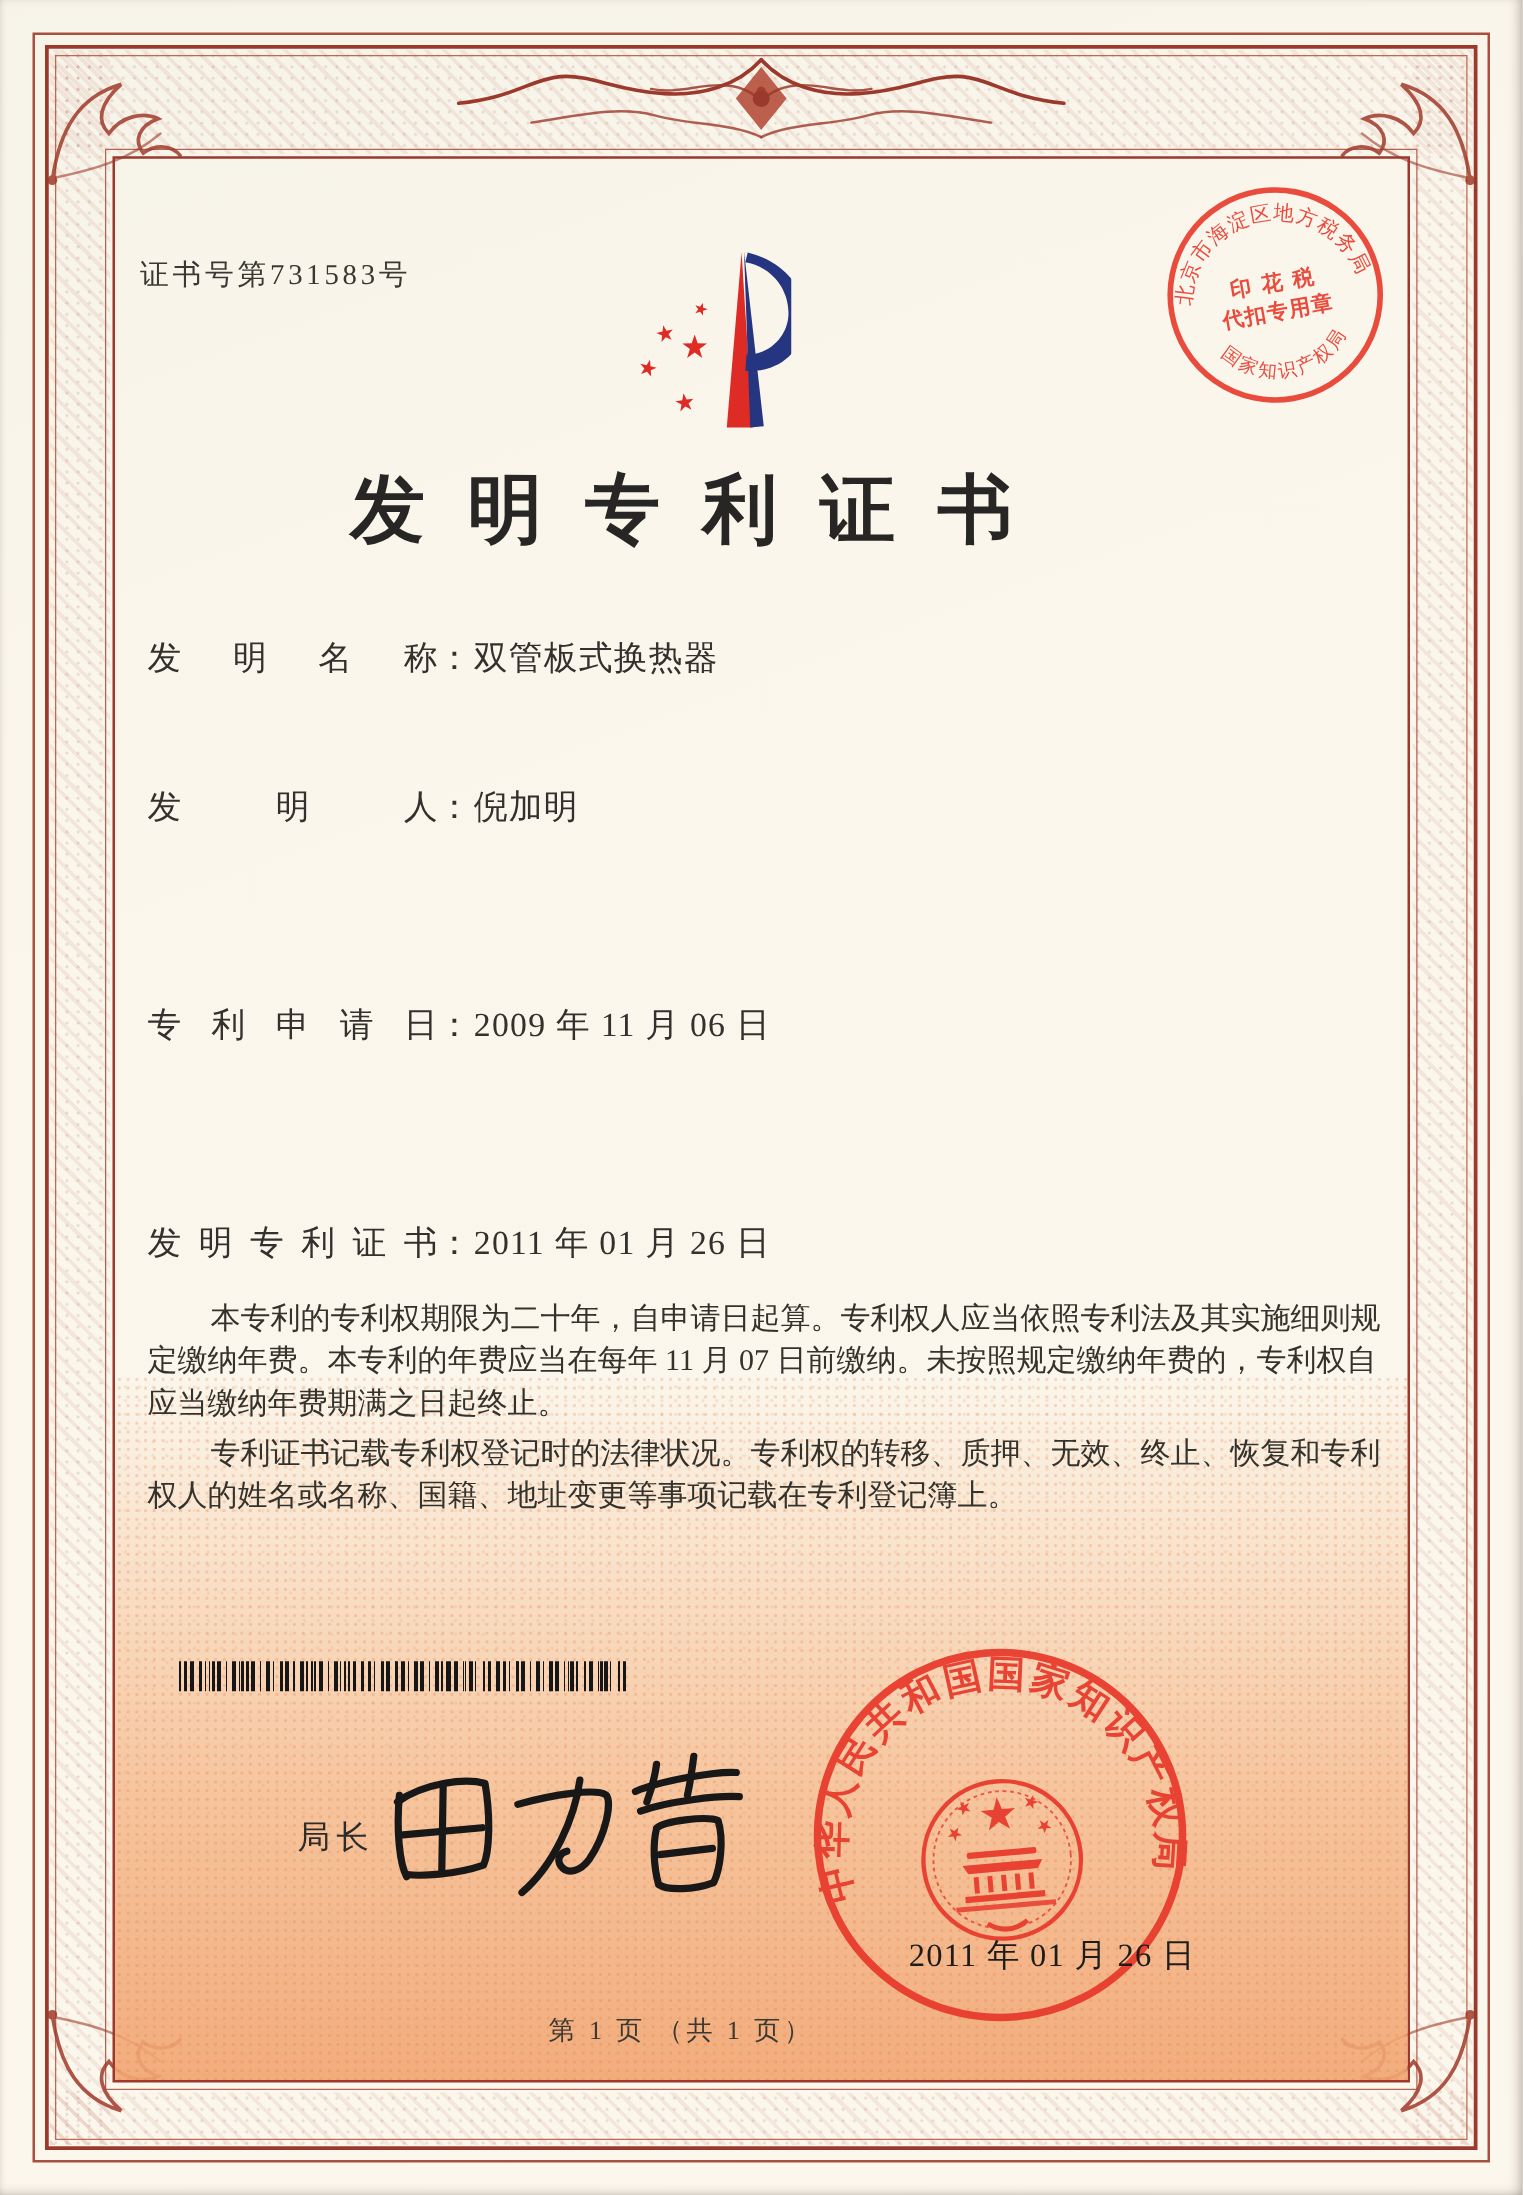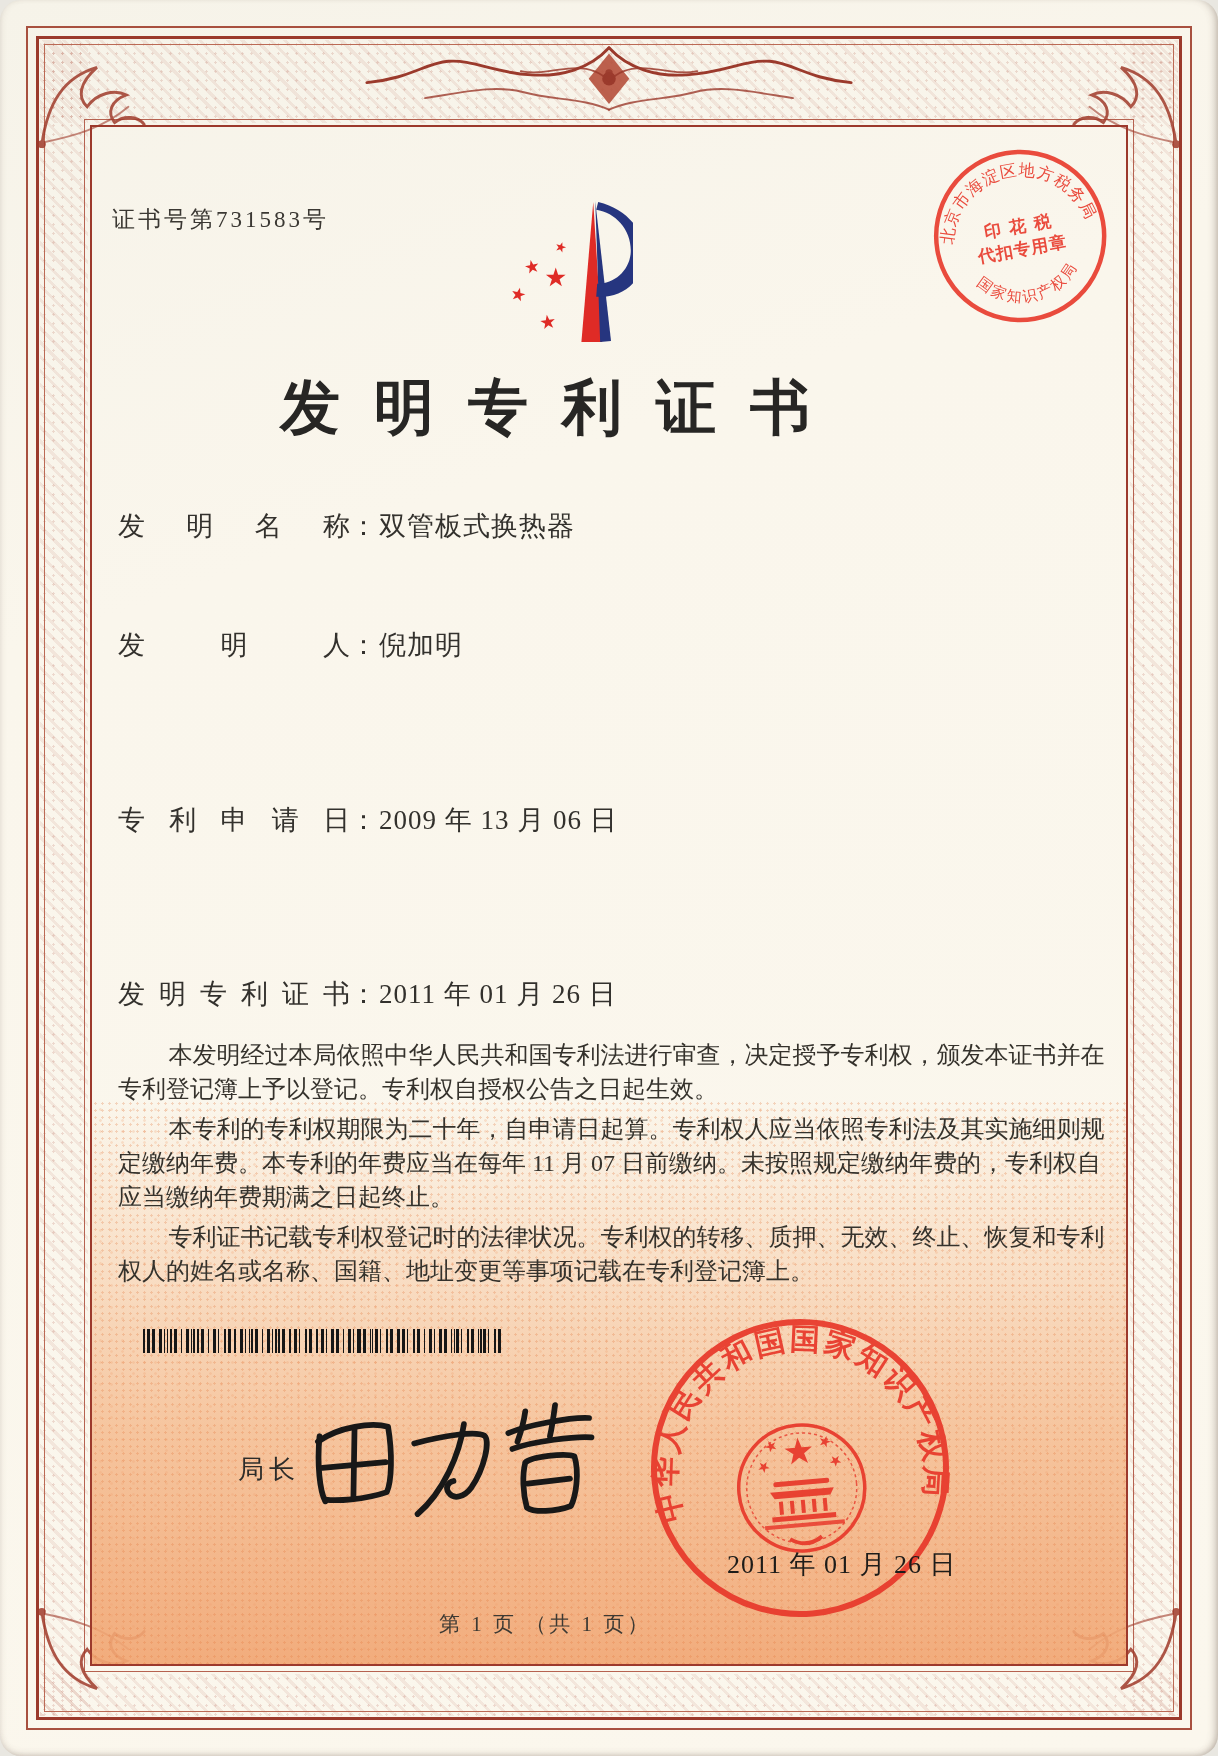--- a/index.html
+++ b/index.html
@@ -2,21 +2,20 @@
 <html><head>
 <meta charset="utf-8">
 <style>
   html,body{margin:0;padding:0;background:#e9e7e1;}
   .page{
     position:relative;width:1218px;height:1756px;margin:0 auto;
     background:linear-gradient(160deg,#f6f3e9 0%,#faf6ec 30%,#fbf7ed 100%);
     overflow:hidden;
     font-family:"Liberation Serif","DejaVu Serif",serif;
     box-shadow:inset -7px 0 10px -6px rgba(90,70,60,.45), inset 0 -6px 9px -6px rgba(90,70,60,.3), inset 4px 0 8px -6px rgba(90,70,60,.25);
-    border-radius:21px;
   }
   
   .frameA{position:absolute;inset:26px;border:2px solid #a8503f;pointer-events:none;}
   .frameB{position:absolute;inset:36px;border:3px solid #9b3a2c;pointer-events:none;}
   .frameC{position:absolute;inset:44px;border:1px solid #bb6a55;pointer-events:none;}
   .frameInnerOuter{position:absolute;top:119px;left:84px;right:84px;bottom:84px;border:1px solid #b66250;pointer-events:none;}
   .frameInner{position:absolute;top:125px;left:90px;right:90px;bottom:90px;border:2.5px solid #9c392c;pointer-events:none;}
   .band{position:absolute;pointer-events:none;
     background:
       radial-gradient(rgba(166,64,46,.16) 1px,transparent 1.4px) 0 0/9px 9px,
@@ -158,28 +157,27 @@
 
   <div class="title">发明专利证书</div>
 
   <div class="field-row" style="top:508px">
     <span class="flabel">发明名称</span><span class="fcolon">：</span><span class="fvalue">双管板式换热器</span>
   </div>
   <div class="field-row" style="top:627px">
     <span class="flabel">发明人</span><span class="fcolon">：</span><span class="fvalue">倪加明</span>
   </div>
   <div class="field-row" style="top:802px">
-    <span class="flabel">专利申请日</span><span class="fcolon">：</span><span class="fvalue">2009 年 13 月 06 日</span>
+    <span class="flabel">专利申请日</span><span class="fcolon">：</span><span class="fvalue">2009 年 11 月 06 日</span>
   </div>
   <div class="field-row" style="top:976px">
     <span class="flabel">发明专利证书</span><span class="fcolon">：</span><span class="fvalue">2011 年 01 月 26 日</span>
   </div>
 
   <div class="paras">
-    <p>本发明经过本局依照中华人民共和国专利法进行审查，决定授予专利权，颁发本证书并在专利登记簿上予以登记。专利权自授权公告之日起生效。</p>
     <p>本专利的专利权期限为二十年，自申请日起算。专利权人应当依照专利法及其实施细则规定缴纳年费。本专利的年费应当在每年 11 月 07 日前缴纳。未按照规定缴纳年费的，专利权自应当缴纳年费期满之日起终止。</p>
     <p>专利证书记载专利权登记时的法律状况。专利权的转移、质押、无效、终止、恢复和专利权人的姓名或名称、国籍、地址变更等事项记载在专利登记簿上。</p>
   </div>
 
   <div class="barcode"></div>
 
   <div class="sig-role">局长</div>
   <span class="sr-only">田力普</span>
   <svg class="sig" viewBox="0 0 340 170">
     <g fill="none" stroke="#181818" stroke-width="6.5" stroke-linecap="round" stroke-linejoin="round" transform="rotate(-2 170 85)">

